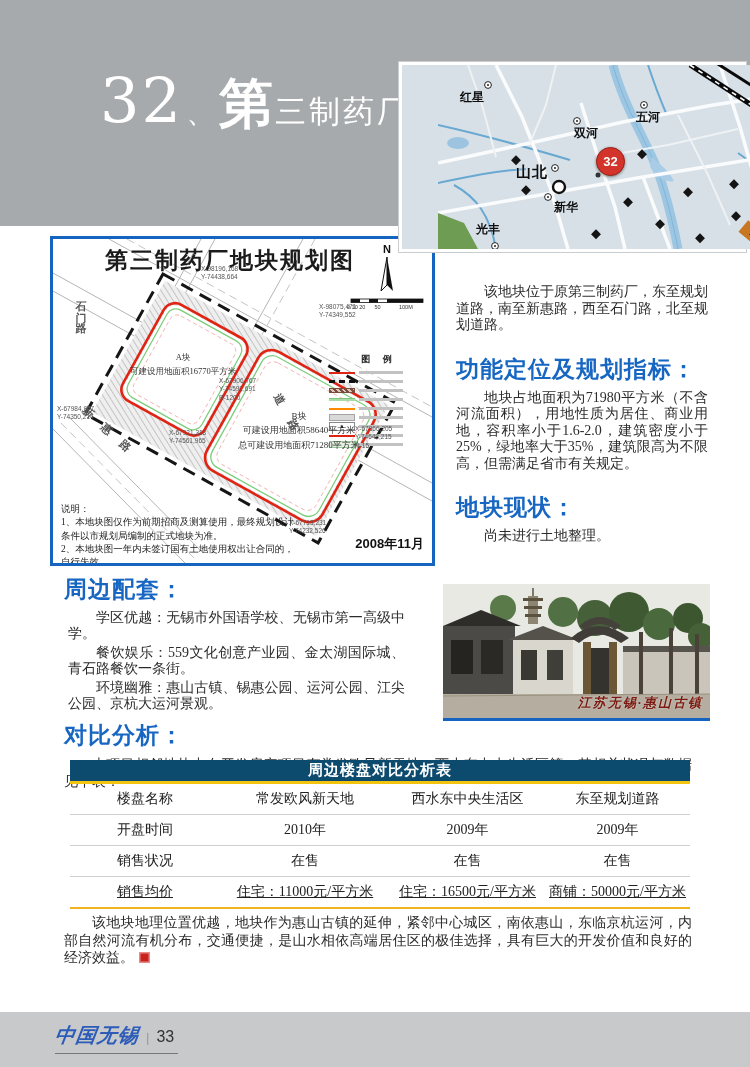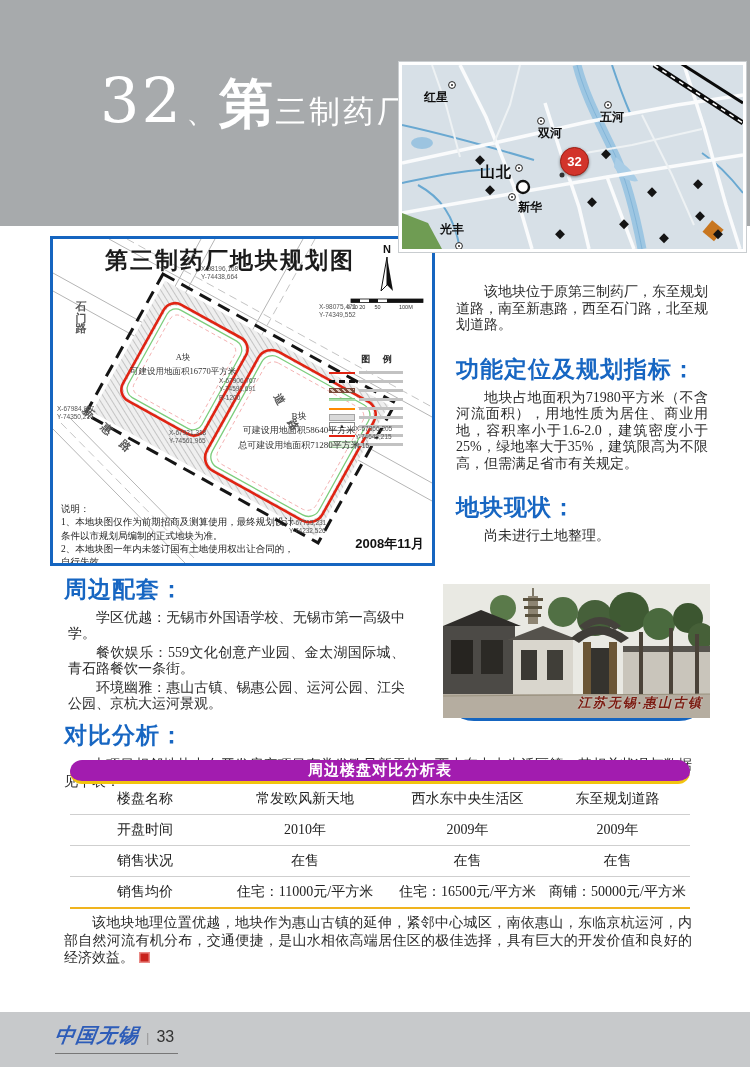--- a/index.html
+++ b/index.html
@@ -9,21 +9,21 @@
   
   .hdr-band{position:absolute;left:0;top:0;width:750px;height:226px;background:#a7aaac;}
   .title-block{position:absolute;left:100px;top:64px;color:#fff;display:flex;align-items:baseline;z-index:2;}
   .t-num{font:400 62px "DejaVu Serif",serif;letter-spacing:2px;}
   .t-dot{font:400 30px "Liberation Serif",serif;margin:0 3px;}
   .t-first{font:900 54px "DejaVu Sans","Liberation Sans",sans-serif;}
   .t-rest{font:400 31px "Liberation Serif",serif;letter-spacing:3px;margin-left:2px;}
 
   
   .loc-map{position:absolute;left:399px;top:62px;width:347px;height:190px;box-sizing:border-box;
-           border:3px solid #fff;outline:1px solid #c9cdd0;background:#d7e0e7;z-index:3;}
+           border:3px solid #fff;outline:1px solid #c9cdd0;background:#d7e0e7;z-index:3;padding-left:36px;}
   .loc-inner{position:relative;width:341px;height:184px;overflow:hidden;}
   .loc-inner svg{position:absolute;left:0;top:0;}
   .ml{position:absolute;font:bold 12px "Liberation Sans",sans-serif;color:#0e0e0e;text-shadow:0 0 2px #d7e0e7;}
   .ml-big{font-size:15px;letter-spacing:1px;}
   .marker{position:absolute;left:158px;top:82px;width:27px;height:27px;border-radius:50%;
           background:#d2342b;border:1px solid #9c1f15;color:#fff;display:flex;align-items:center;justify-content:center;
           font:bold 13px "Liberation Sans",sans-serif;box-shadow:0 1px 3px rgba(0,0,0,.45);}
 
   
   .plan-frame{position:absolute;left:50px;top:236px;width:385px;height:330px;box-sizing:border-box;
@@ -72,33 +72,33 @@
   .right-col{position:absolute;left:456px;top:284px;width:252px;}
   .right-col .sec-body{margin-bottom:20px;}
   .surround{position:absolute;left:64px;top:574px;width:345px;}
   .surround p{font:14px/15.5px "Liberation Serif",serif;color:#2b2b2b;text-align:justify;
               text-indent:2em;margin:4px;}
   .compare{position:absolute;left:64px;top:720px;width:628px;}
   .compare .sec-body{font-size:14px;line-height:17px;}
 
   
   .photo{position:absolute;left:443px;top:584px;width:267px;height:137px;box-sizing:border-box;
-         border-bottom:3px solid #1565c0;background:#e9e9e3;border-radius:31px;}
+         border-bottom:3px solid #1565c0;background:#e9e9e3;}
   .photo-inner{position:relative;width:267px;height:134px;overflow:hidden;}
   .photo-caption{position:absolute;right:7px;bottom:6px;font:bold italic 13px "Liberation Serif",serif;
                  color:#7a1a10;letter-spacing:2px;text-shadow:0 0 2px rgba(255,255,255,.5);}
 
   
   .cmp-table{position:absolute;left:70px;top:760px;width:620px;}
-  .cmp-head{height:21px;background:#a21caf;border-bottom:3px solid #f2c40f;color:#fff;
+  .cmp-head{height:21px;background:#0c4a6e;border-bottom:3px solid #f2c40f;color:#fff;
             font:bold 15px "Liberation Sans",sans-serif;display:flex;align-items:center;justify-content:center;
-            letter-spacing:1px;border-radius:12px;}
+            letter-spacing:1px;}
   .cmp-row{display:grid;grid-template-columns:150px 170px 155px 145px;height:30px;align-items:center;
            border-bottom:1px solid #cfcfcf;font:14px "Liberation Serif",serif;color:#222;text-align:center;}
-  .cmp-row.last{border-bottom:2.5px solid #f0b41e;}
+  .cmp-row.last{border-bottom:2.5px solid #f0b41e;text-decoration:underline;}
 
   
   .invest{position:absolute;left:64px;top:914px;width:628px;}
   .invest .sec-body{font-size:14px;line-height:17.5px;}
   .endmark{display:inline-block;width:11px;height:11px;background:#c8231d;margin-left:5px;
            vertical-align:-1px;box-shadow:inset 0 0 0 1.5px #e98a86;}
 
   
   .ftr-band{position:absolute;left:0;top:1012px;width:750px;height:55px;background:#c7c9cb;}
   .ftr-row{position:absolute;left:55px;top:10px;display:flex;align-items:baseline;gap:7px;

